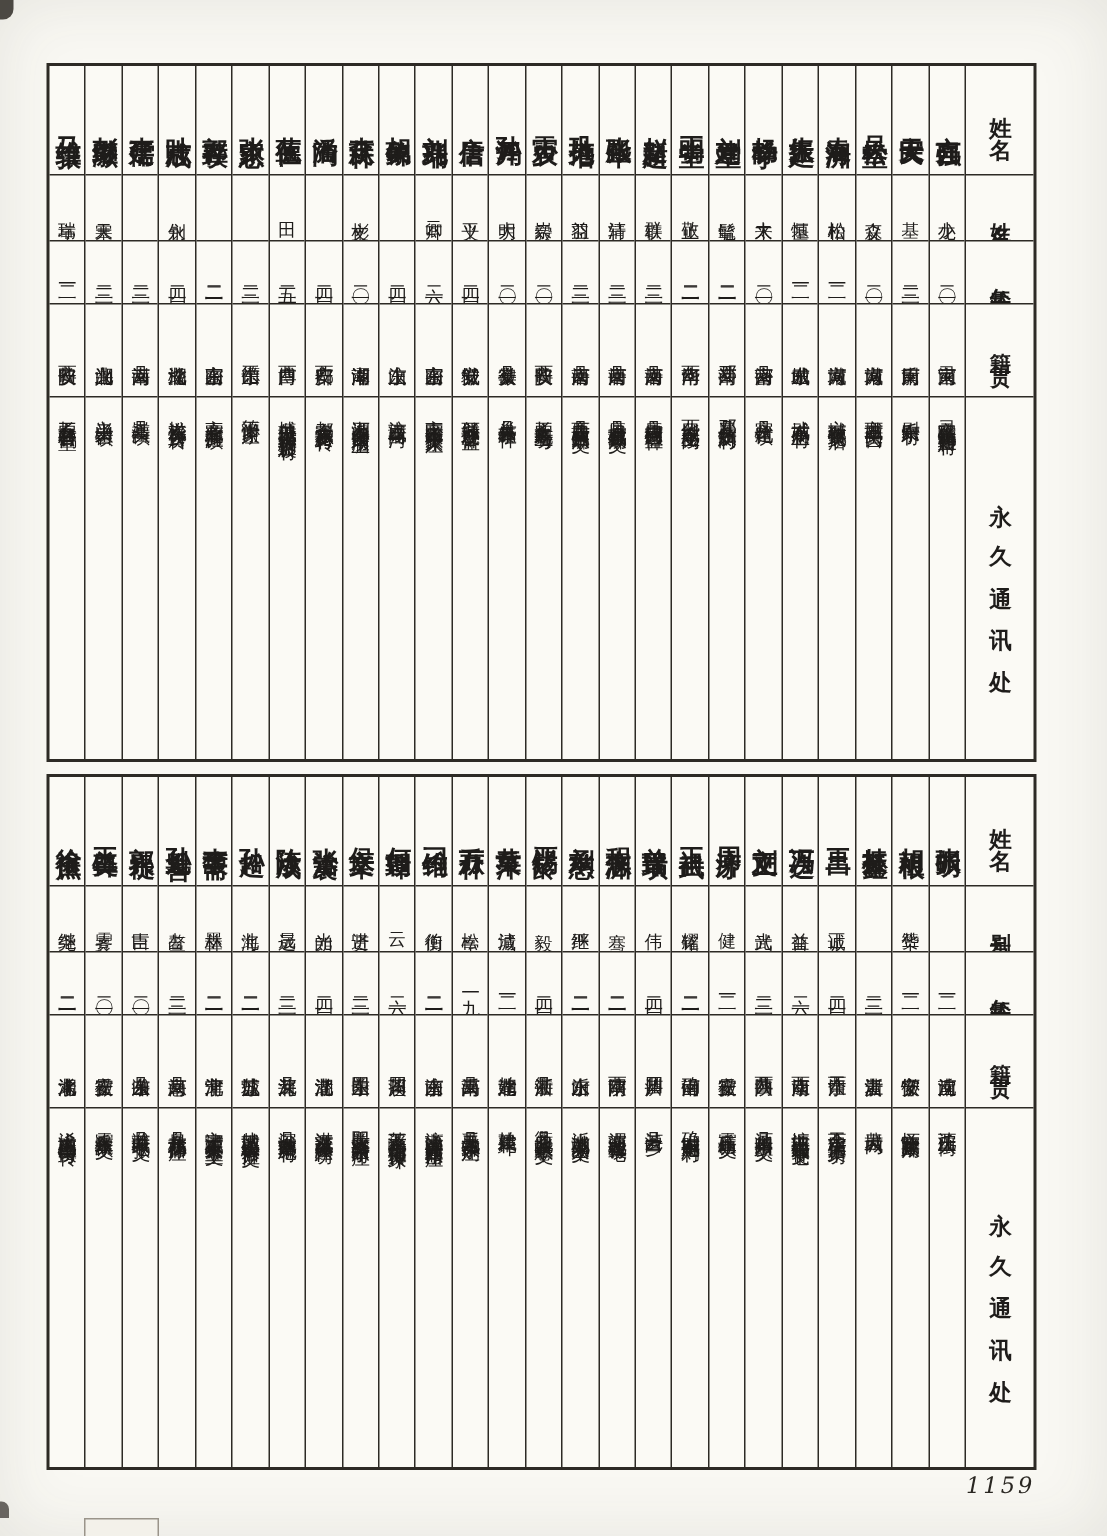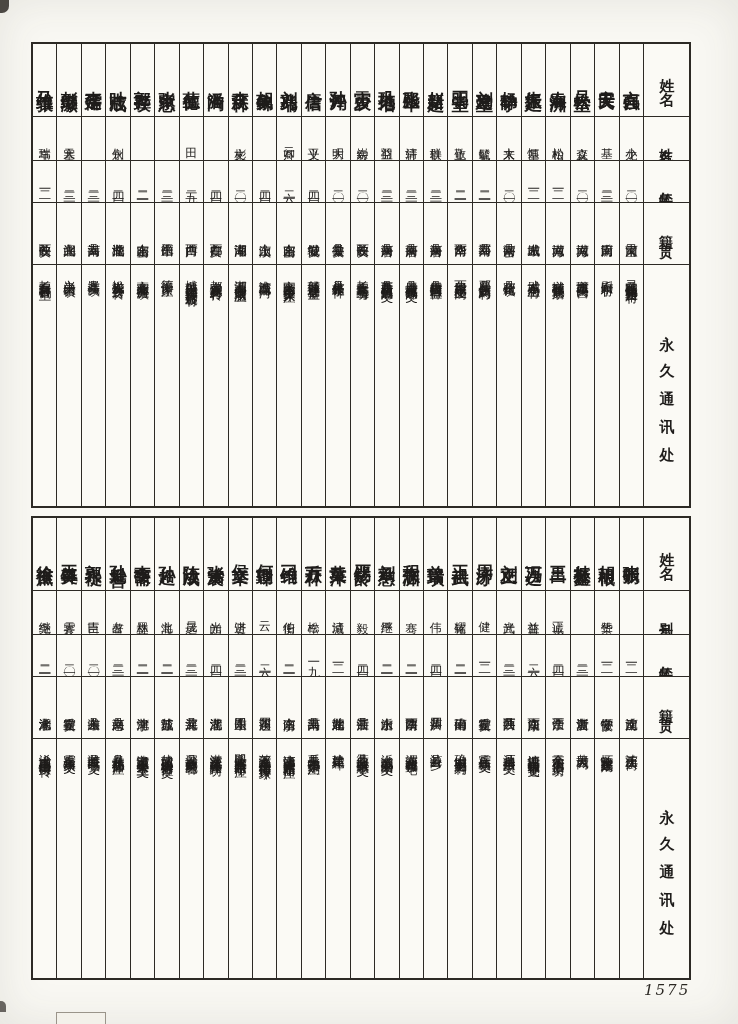--- a/index.html
+++ b/index.html
@@ -427,15 +427,15 @@
       </div>
     <div class="col header-col">
       <div class="cell h-name">姓名</div>
       <div class="cell h-alias">别号</div>
       <div class="cell h-age">年龄</div>
       <div class="cell h-native">籍贯</div>
       <div class="cell h-addr">永久通讯处</div>
     </div>
   </div>
 
-  <div class="page-number">1575</div>
+  <div class="page-number">1159</div>
 
 </div>
 
 </body></html>

